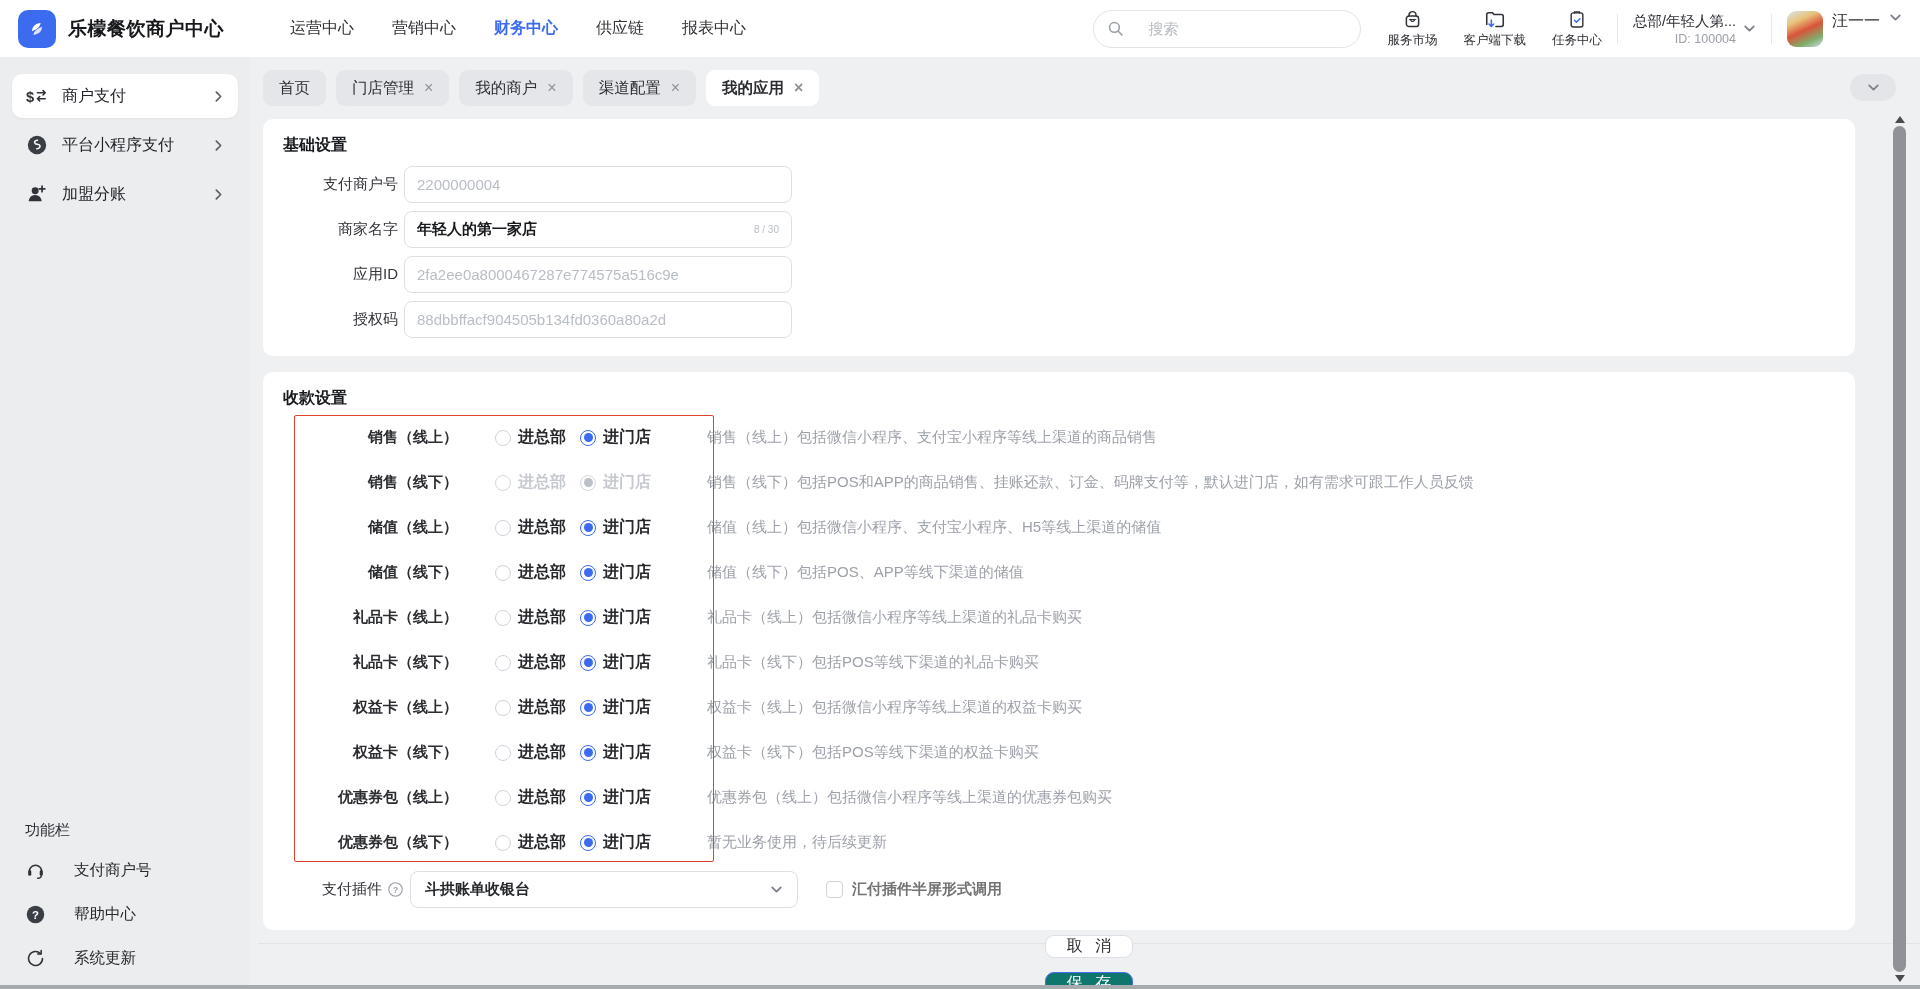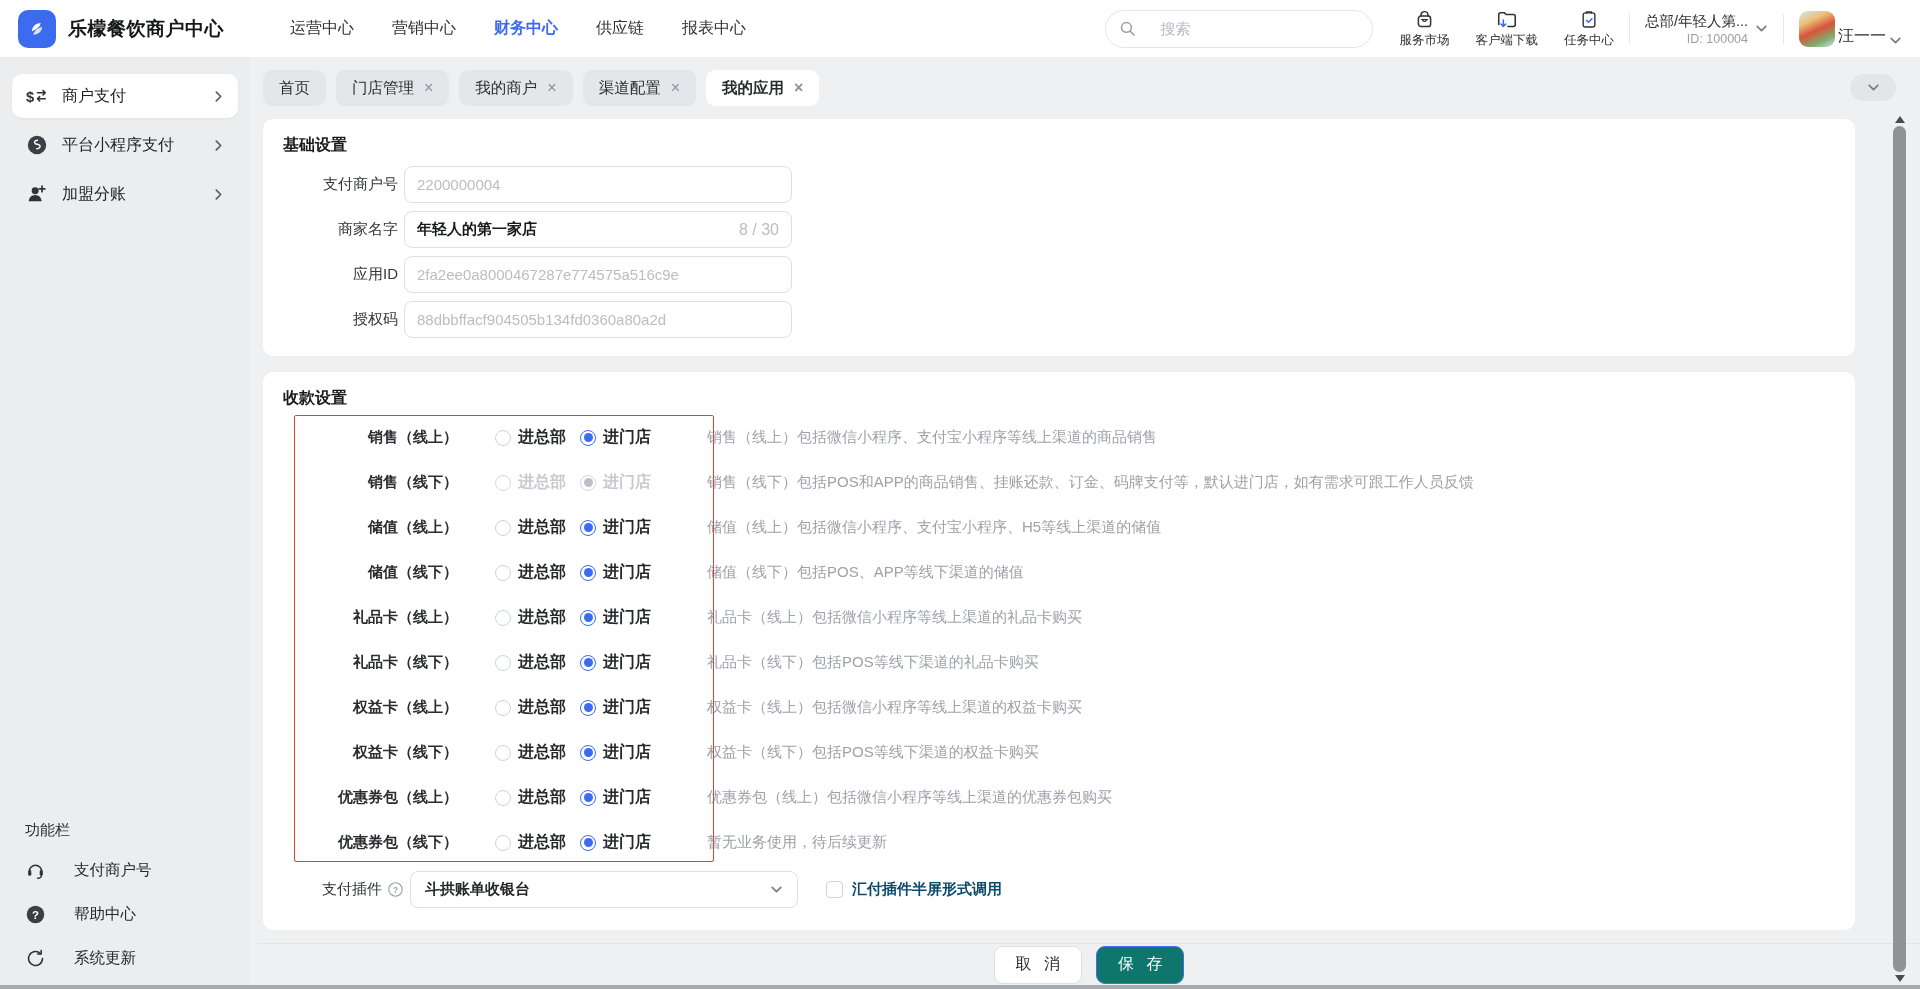--- a/index.html
+++ b/index.html
@@ -18,21 +18,21 @@
   .search-input{border:none;outline:none;flex:1;font-size:15px;color:#333;background:transparent;font-family:inherit;min-width:0;}
   .search-input::placeholder{color:#b7bac1;}
   .quick-actions{display:flex;gap:26px;margin-left:26px;}
   .qa-item{display:flex;flex-direction:column;align-items:center;gap:1px;font-size:12.5px;color:#2c2e33;cursor:pointer;white-space:nowrap;}
   .qa-icon{height:22px;display:flex;align-items:center;}
   .header-divider{width:1px;height:30px;background:#e7e8ea;margin:0 15px;flex:none;}
   .org-switcher{display:flex;align-items:center;gap:7px;cursor:pointer;}
   .org-name{font-size:14.5px;color:#2c2e33;white-space:nowrap;}
   .org-id{font-size:12.5px;color:#9ba0a8;text-align:right;margin-top:1px;}
   .chev{display:flex;align-items:center;color:#7b7f86;}
-  .user-menu{display:flex;align-items:flex-end;gap:3px;cursor:pointer;}
+  .user-menu{display:flex;align-items:flex-start;gap:9px;cursor:pointer;}
   .avatar{width:36px;height:36px;border-radius:9px;flex:none;background:
     linear-gradient(155deg,#d9e6ef 0%,#e9c27a 28%,#d8543a 52%,#7fae6b 78%,#cfe0ee 100%);}
   .user-name{font-size:16px;color:#26282c;white-space:nowrap;}
 
   
   .sidebar{position:absolute;left:0;top:57px;bottom:4px;width:250px;background:#ebedef;}
   .menu{padding:17px 12px 0;}
   .menu-item{height:44px;border-radius:10px;display:flex;align-items:center;padding:0 13px 0 14px;margin-bottom:5px;cursor:pointer;}
   .menu-item.active{background:#fff;box-shadow:0 1px 3px rgba(0,0,0,.05);}
   .mi-icon{width:24px;display:flex;align-items:center;margin-right:12px;color:#2f3237;}
@@ -57,21 +57,21 @@
   .card2{margin-top:16px;padding-bottom:22px;}
   .card-title{font-size:16px;font-weight:700;color:#17191d;}
 
   .form-rows{margin-top:10px;}
   .form-row{display:flex;align-items:center;margin-bottom:8px;}
   .form-row:last-child{margin-bottom:0;}
   .field-label{width:121px;flex:none;text-align:right;font-size:15px;color:#33353a;padding-right:6px;}
   .input-box{width:388px;height:37px;border:1px solid #dcdfe4;border-radius:8px;display:flex;align-items:center;padding:0 12px;background:#fff;}
   .input-value{flex:1;font-size:15px;color:#b9bdc5;white-space:nowrap;overflow:hidden;}
   .input-box.editable .input-value{color:#17191d;font-weight:600;}
-  .char-counter{font-size:16px;color:#b9bdc5;margin-left:8px;white-space:nowrap;}
+  .char-counter{font-size:10px;color:#b9bdc5;margin-left:8px;white-space:nowrap;}
 
   .radio-rows{position:relative;margin-top:6px;}
   .red-box{position:absolute;left:11px;top:0;width:420px;height:447px;border:1px solid var(--red);border-radius:2px;pointer-events:none;}
   .radio-row{height:45px;display:flex;align-items:center;}
   .rr-label{width:175px;flex:none;text-align:right;font-size:15px;font-weight:600;color:#2b2d31;white-space:nowrap;}
   .rr-group{margin-left:37px;width:212px;flex:none;display:flex;align-items:center;}
   .radio-opt{display:flex;align-items:center;margin-right:14px;cursor:pointer;}
   .rc{width:16px;height:16px;border-radius:50%;border:1px solid #cfd3da;background:#fff;position:relative;flex:none;}
   .rc.sel{border-color:var(--accent);}
   .rc.sel::after{content:'';position:absolute;inset:2.5px;border-radius:50%;background:var(--accent);}
@@ -82,24 +82,24 @@
   .radio-row.disabled .radio-opt{cursor:not-allowed;}
   .rr-desc{font-size:15px;color:#9da1a9;white-space:nowrap;}
 
   .plugin-row{display:flex;align-items:center;margin-top:6px;}
   .plugin-label{width:127px;flex:none;display:flex;justify-content:flex-end;align-items:center;gap:5px;padding-right:6px;font-size:15px;color:#33353a;white-space:nowrap;}
   .qicon{display:flex;color:#9da1a9;cursor:pointer;}
   .select-box{width:388px;height:37px;border:1px solid #dcdfe4;border-radius:8px;display:flex;align-items:center;padding:0 14px;background:#fff;cursor:pointer;}
   .select-value{flex:1;font-size:15px;font-weight:600;color:#26282c;}
   .checkbox-wrap{display:flex;align-items:center;gap:9px;margin-left:28px;cursor:pointer;}
   .checkbox{width:17px;height:17px;border:1px solid #cfd3da;border-radius:4px;background:#fff;flex:none;}
-  .checkbox-label{font-size:15px;font-weight:600;color:#0c4a6e;}
+  .checkbox-label{font-size:15px;font-weight:600;color:#737373;}
 
   
-  .footer{position:absolute;left:258px;right:0;bottom:4px;height:42px;background:#eff0f2;border-top:1px solid #e3e4e7;display:flex;align-items:center;justify-content:center;gap:14px;}
+  .footer{position:absolute;left:258px;right:0;bottom:4px;height:42px;background:#eff0f2;border-top:1px solid #e3e4e7;display:flex;align-items:center;justify-content:center;gap:14px;flex-direction:column;}
   .btn{height:38px;border-radius:9px;display:flex;align-items:center;justify-content:center;font-size:16px;cursor:pointer;padding:0 17px;letter-spacing:4px;text-indent:4px;font-family:inherit;}
   .btn-cancel{background:#fff;border:1px solid #dcdfe4;color:#2b2d31;}
   .btn-save{background:#0f766e;border:1px solid #4a6cf0;color:#fff;}
 
   
   .scrollbar{position:absolute;right:13px;top:116px;bottom:7px;width:15px;display:flex;flex-direction:column;align-items:center;z-index:7;}
   .sb-arrow{width:0;height:0;border-left:5px solid transparent;border-right:5px solid transparent;flex:none;}
   .sb-arrow.up{border-bottom:7px solid #4a4c50;}
   .sb-arrow.down{border-top:7px solid #4a4c50;}
   .sb-thumb{flex:1;width:13px;background:#8f9296;border-radius:7px;margin:3px 0;cursor:grab;}

